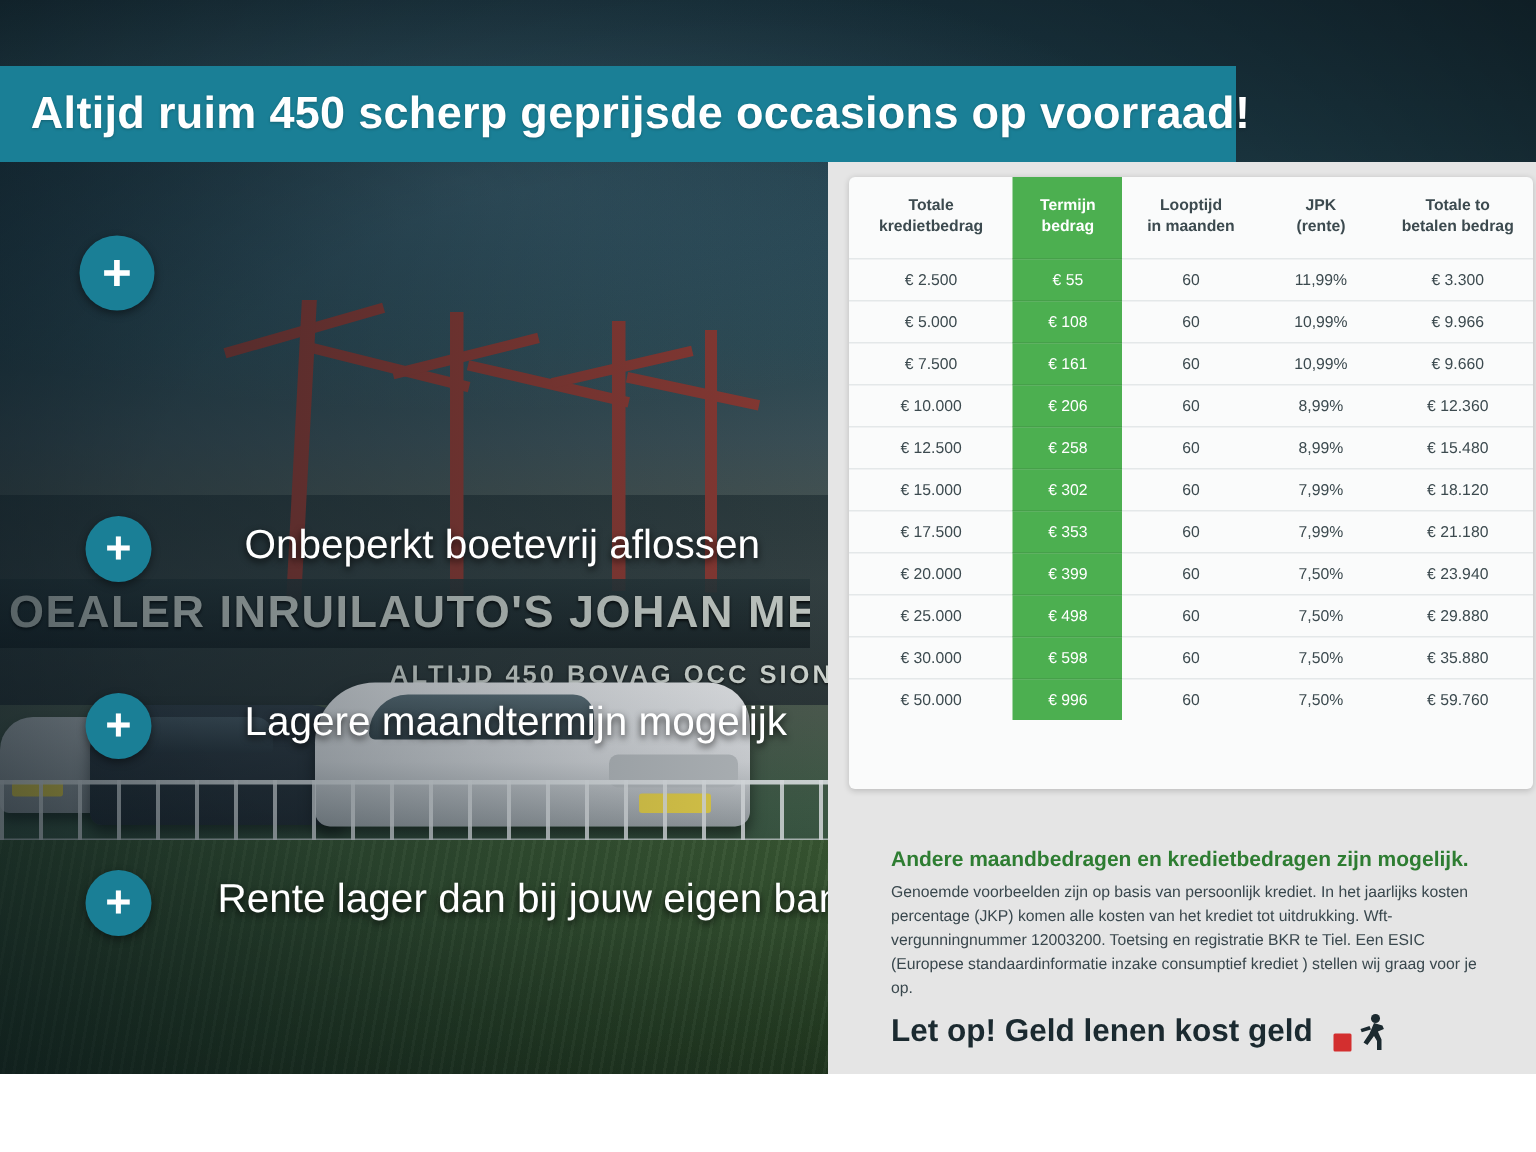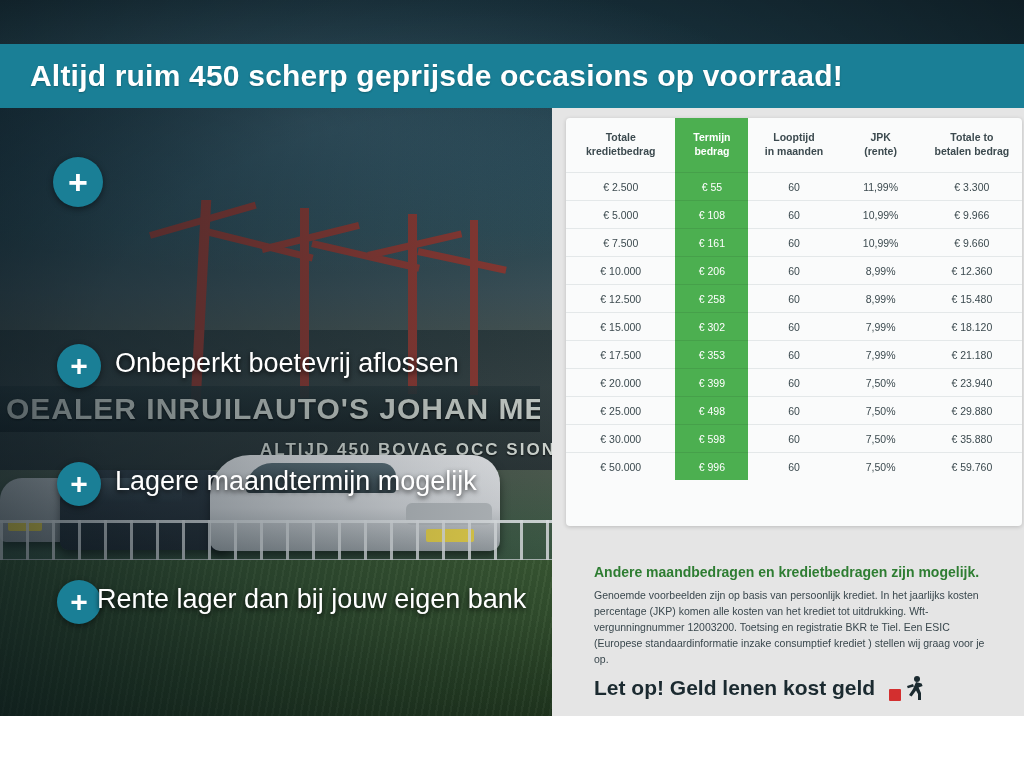--- a/index.html
+++ b/index.html
@@ -137,23 +137,23 @@
     position: absolute; left: 0; top: 0; width: 1024px; height: 768px;
     background: radial-gradient(ellipse 820px 560px at 45% 48%, rgba(0,0,0,0) 45%, rgba(0,0,0,0.45) 100%);
   }
   .left-shade {
     position: absolute; left: 0; top: 44px; width: 560px; height: 724px;
     background: linear-gradient(to right, rgba(10,25,35,0.55), rgba(10,25,35,0.18) 70%, rgba(10,25,35,0.05));
   }
 
   
   .banner {
-    position: absolute; left: 0; top: 44px; width: 1024px; height: 64px;
+    position: absolute; left: 0; top: 44px; width: 824px; height: 64px;
     background: #1a7f96;
-    display: flex; align-items: center;
+    display: flex; align-items: center; justify-content: center;
   }
   .banner-text {
     color: #ffffff; font-size: 30px; font-weight: bold;
     padding-left: 30px; letter-spacing: 0.2px;
     text-shadow: 0 1px 2px rgba(0,0,0,0.25);
     white-space: nowrap;
   }
 
   
   .headline {
@@ -173,20 +173,21 @@
   }
   .p0 { left: 53px; top: 157px; }
   .p1 { left: 57px; top: 344px; width: 44px; height: 44px; font-size: 30px; }
   .p2 { left: 57px; top: 462px; width: 44px; height: 44px; font-size: 30px; }
   .p3 { left: 57px; top: 580px; width: 44px; height: 44px; font-size: 30px; }
 
   .bullet-text {
     position: absolute; color: #fff; font-size: 27px;
     text-shadow: 0 2px 5px rgba(0,0,0,0.8);
     white-space: nowrap;
+    margin-left: 48px;
   }
   .b1 { left: 115px; top: 348px; }
   .b2 { left: 115px; top: 466px; }
   .b3 { left: 97px; top: 584px; }
 
   
   .panel {
     position: absolute; left: 540px; top: 108px; width: 484px; height: 608px;
     background: #e5e5e5;
     margin-left: 12px;

